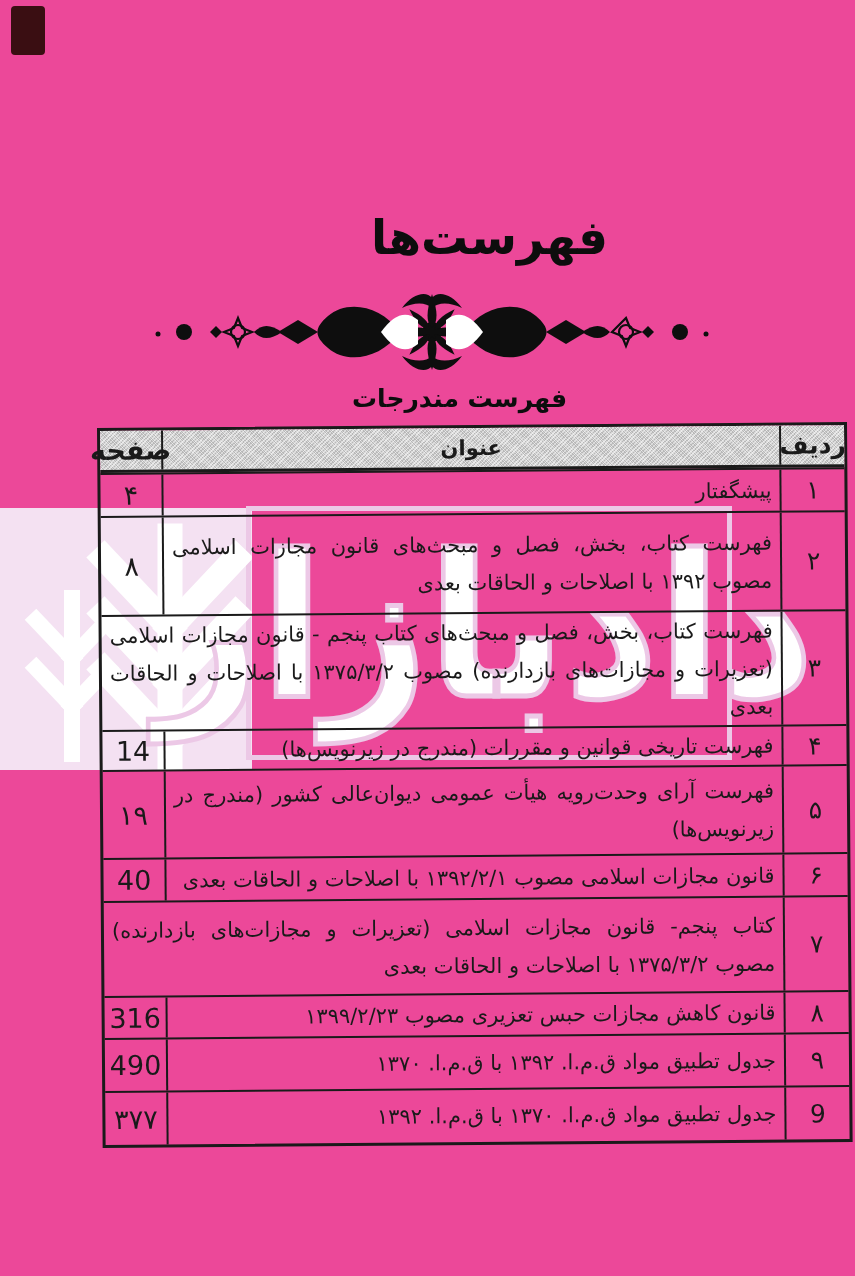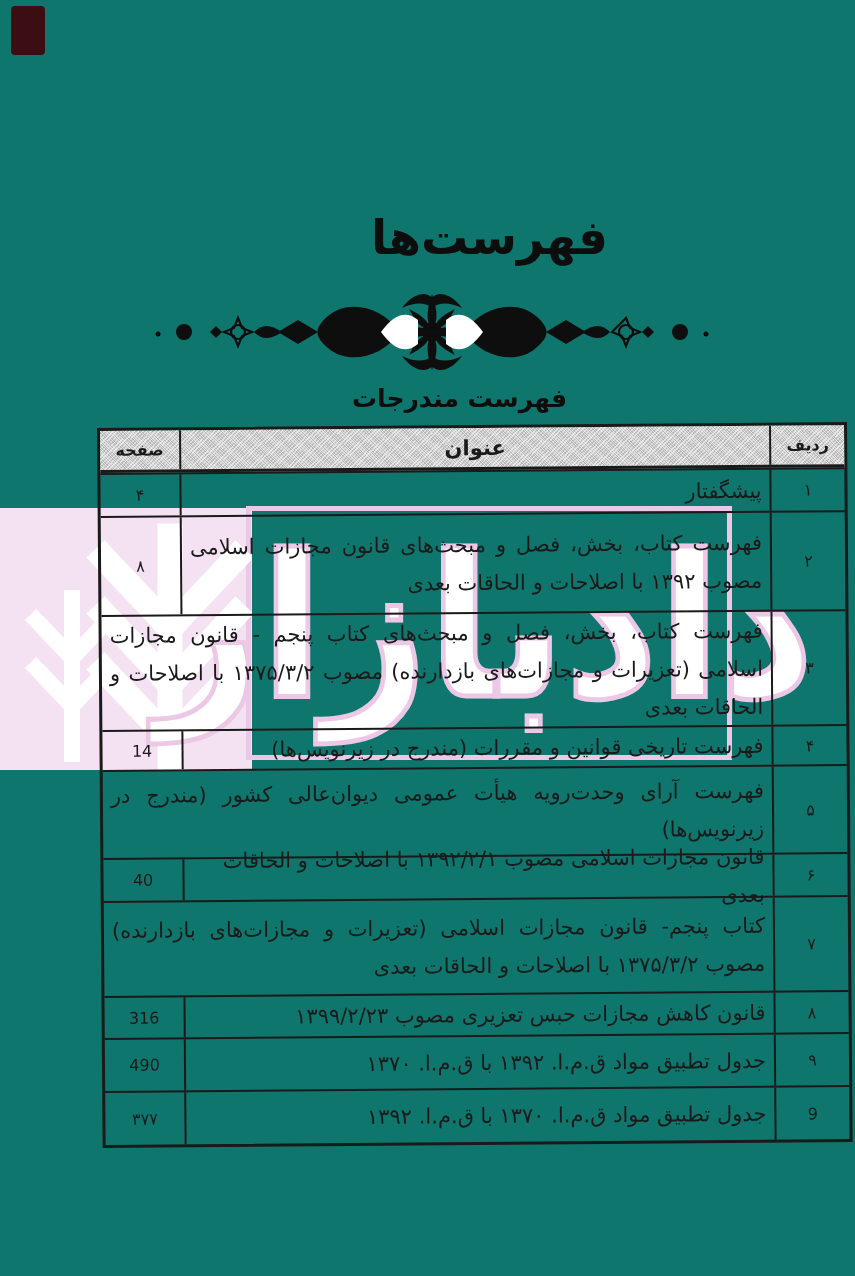--- a/index.html
+++ b/index.html
@@ -1,18 +1,18 @@
 <!DOCTYPE html>
 <html lang="fa" dir="rtl"><head>
 <meta charset="utf-8">
 <style>
   * { margin:0; padding:0; box-sizing:border-box; }
   html,body { width:855px; height:1276px; }
   body { background:#ffffff; font-family:"DejaVu Sans", sans-serif; color:#1a1a1a; overflow:hidden; }
-  #page { position:relative; width:855px; height:1276px; background:#0f766e; direction:rtl; }
+  #page { position:relative; width:855px; height:1276px; background:#ec4899; direction:rtl; }
 
   
   .corner-mark { position:absolute; left:11px; top:6px; width:34px; height:49px;
     background:#3a0e12; border-radius:4px; }
 
   
   .main-title { position:absolute; top:210px; left:0; right:0; text-align:center;
     transform:translateX(62px); font-size:47px; font-weight:bold; letter-spacing:0px; color:#0d0d0d; }
 
   
@@ -37,25 +37,25 @@
     border:3px solid #1a1a1a; direction:rtl;
     transform:rotate(-0.45deg); transform-origin:left top; background:transparent; }
   .trow { display:flex; }
   .trow + .trow { border-top:2px solid #1a1a1a; }
   .thead { height:42px; font-weight:bold; font-size:22px;
     background-color:#d7d7d7;
     background-image:
       repeating-linear-gradient(135deg, rgba(255,255,255,0.55) 0 1px, rgba(255,255,255,0) 1px 3px),
       repeating-linear-gradient(45deg, rgba(90,90,90,0.25) 0 1px, rgba(0,0,0,0) 1px 2px);
     border-bottom:3px solid #1a1a1a; }
-  .c-num   { width:75px;  display:flex; align-items:center; justify-content:center;
-    border-left:2px solid #1a1a1a; font-size:16px; flex:none; }
+  .c-num   { width:65px;  display:flex; align-items:center; justify-content:center;
+    border-left:2px solid #1a1a1a; font-size:25px; flex:none; }
   .c-title { flex:1; display:flex; align-items:center; padding:3px 8px; font-size:21px; line-height:38px; }
-  .c-page  { width:81px; display:flex; align-items:center; justify-content:center;
-    border-right:2px solid #1a1a1a; font-size:16px; flex:none; }
+  .c-page  { width:63px; display:flex; align-items:center; justify-content:center;
+    border-right:2px solid #1a1a1a; font-size:27px; flex:none; }
   .thead .c-title { justify-content:center; }
   .c-title span { width:100%; }
   .just span { text-align:justify; }
   
   .h1{height:43px} .h2{height:99px} .h3{height:115px} .h4{height:40px} .h5{height:88px}
   .h6{height:43px} .h7{height:95px} .h8{height:42px} .h9{height:53px} .h10{height:54px}
 </style>
 </head>
 <body>
 
@@ -174,20 +174,21 @@
       <div class="c-title">
           <span>فهرست تاریخی قوانین و مقررات (مندرج در زیرنویس‌ها)</span>
         </div>
       <div class="c-page">14</div>
     </div>
     <div class="trow h5 just">
       <div class="c-num">۵</div>
       <div class="c-title">
           <span>فهرست آرای وحدت‌رویه هیأت عمومی دیوان‌عالی کشور (مندرج در زیرنویس‌ها)</span>
         </div>
+      <div class="c-page">۱۹</div>
     </div>
     <div class="trow h6">
       <div class="c-num">۶</div>
       <div class="c-title">
           <span>قانون مجازات اسلامی مصوب ۱۳۹۲/۲/۱ با اصلاحات و الحاقات بعدی</span>
         </div>
       <div class="c-page">40</div>
     </div>
     <div class="trow h7 just">
       <div class="c-num">۷</div>

